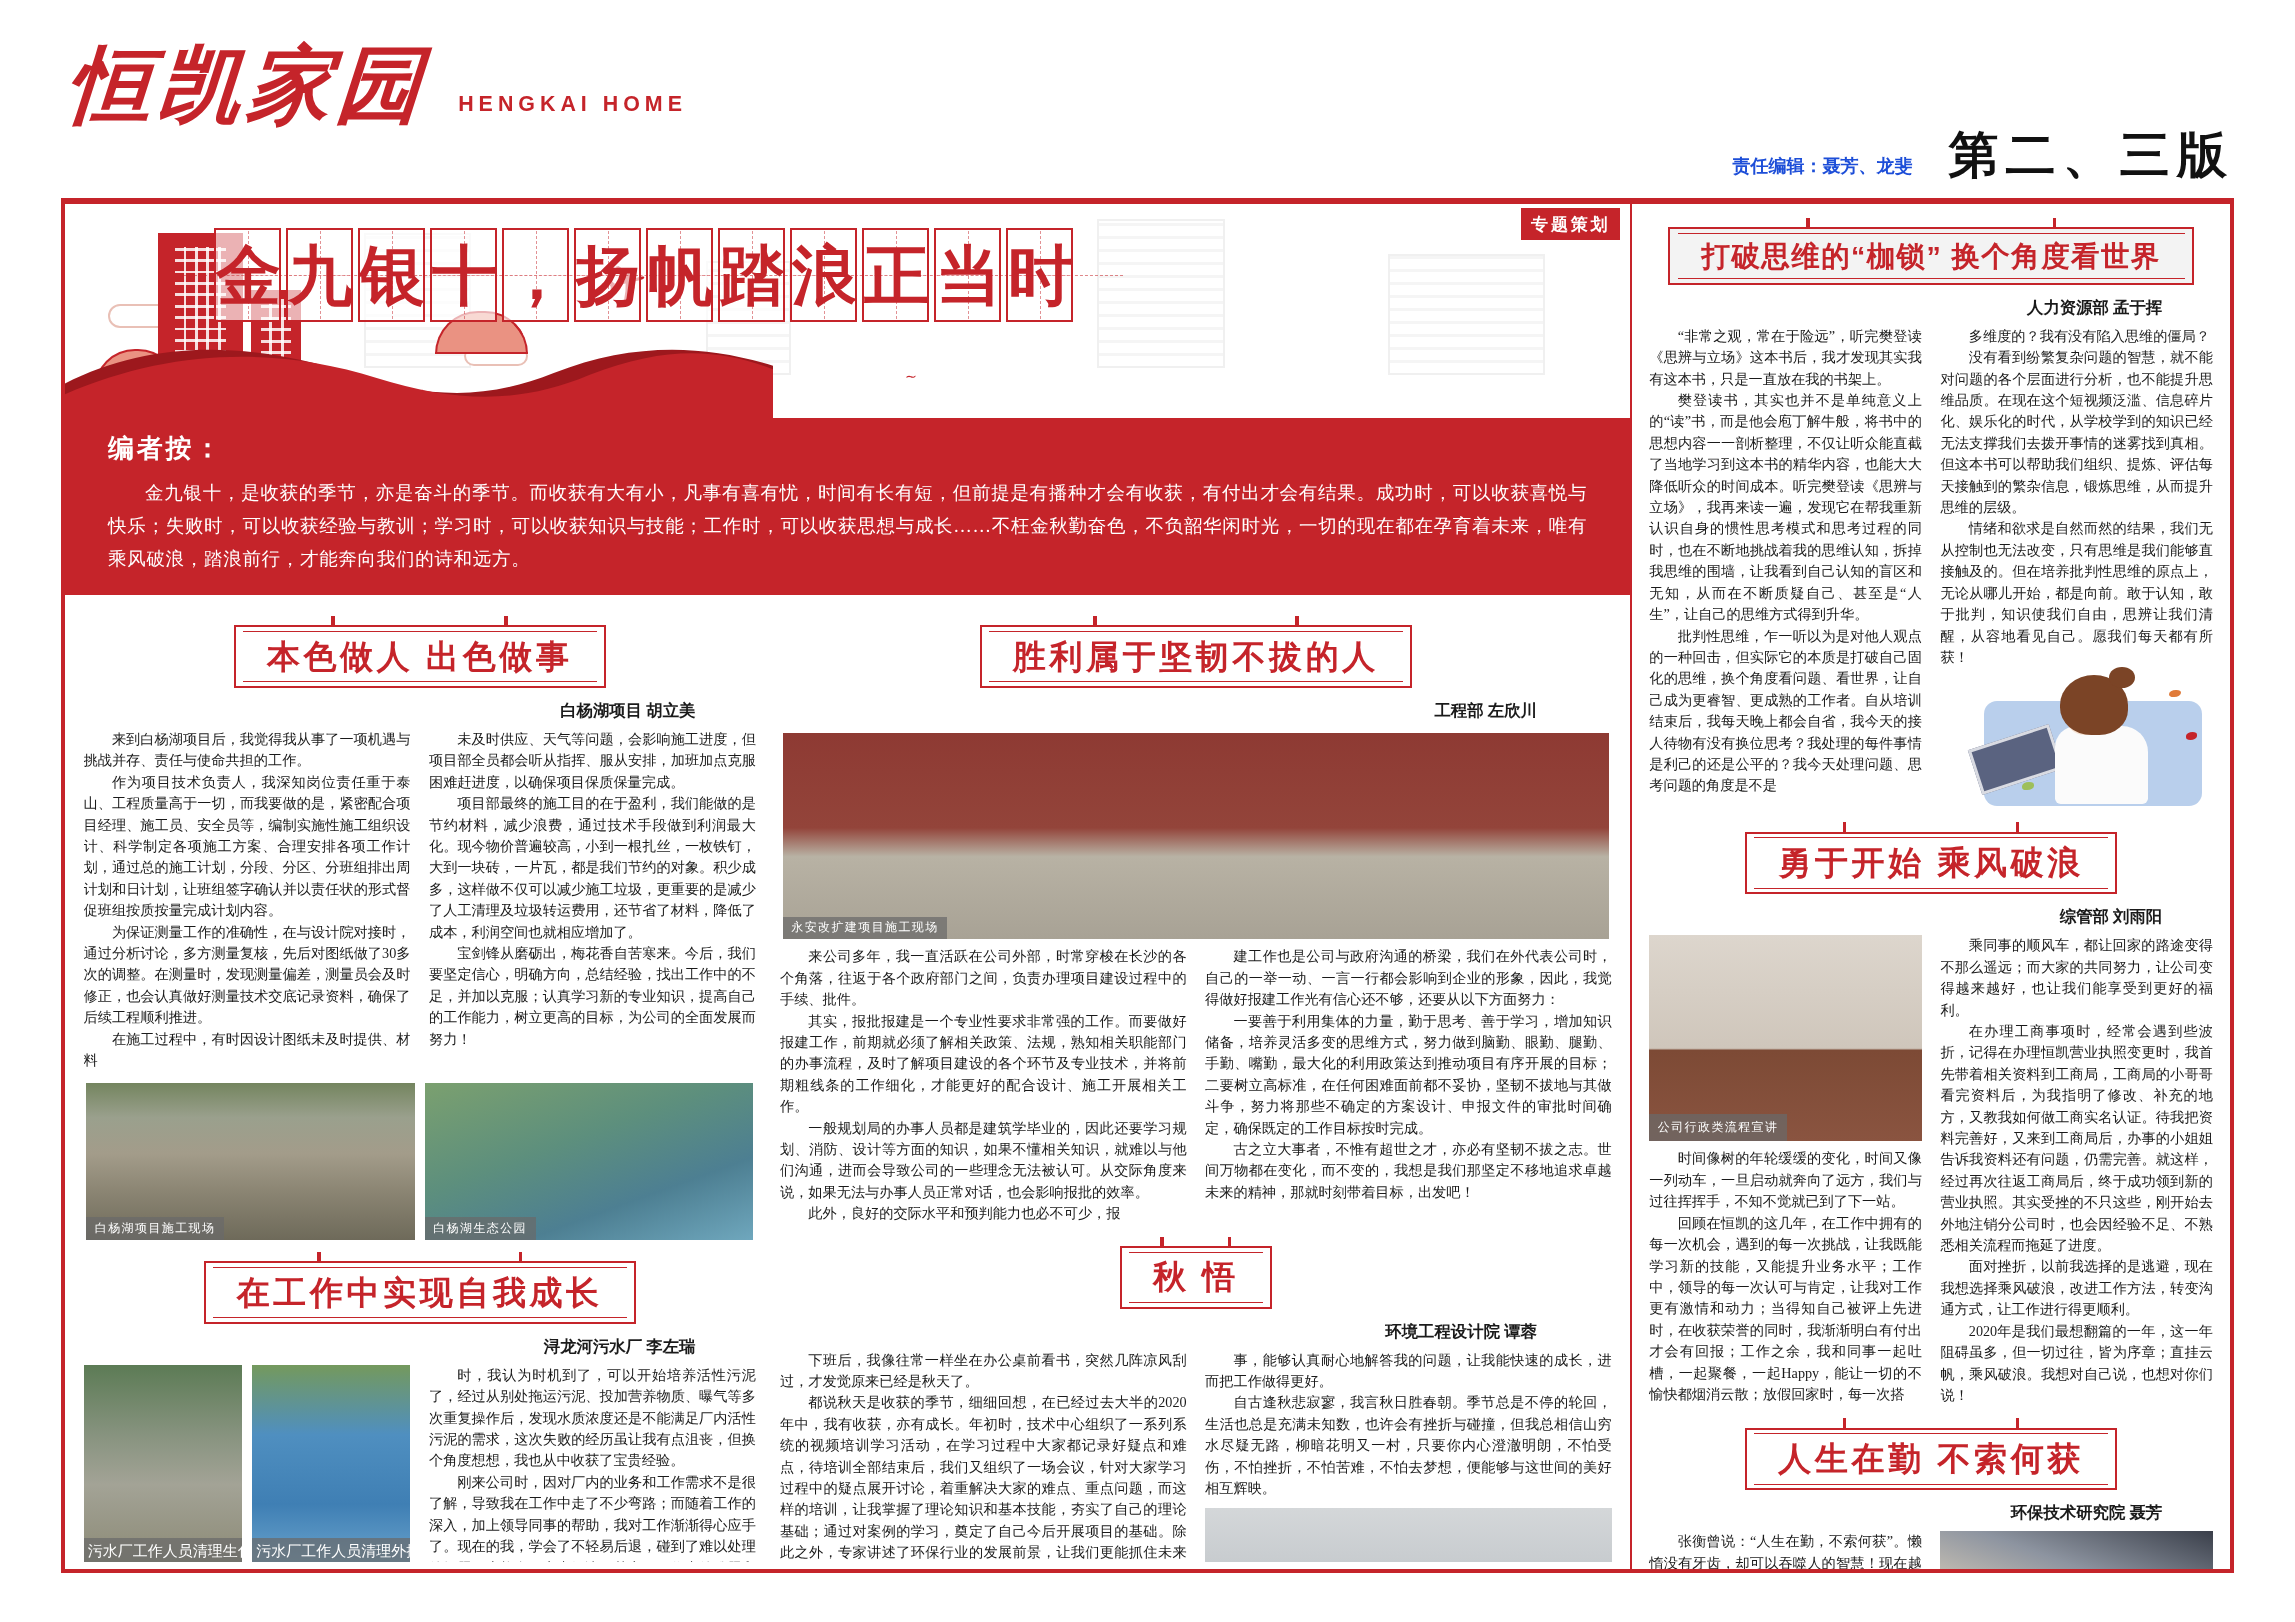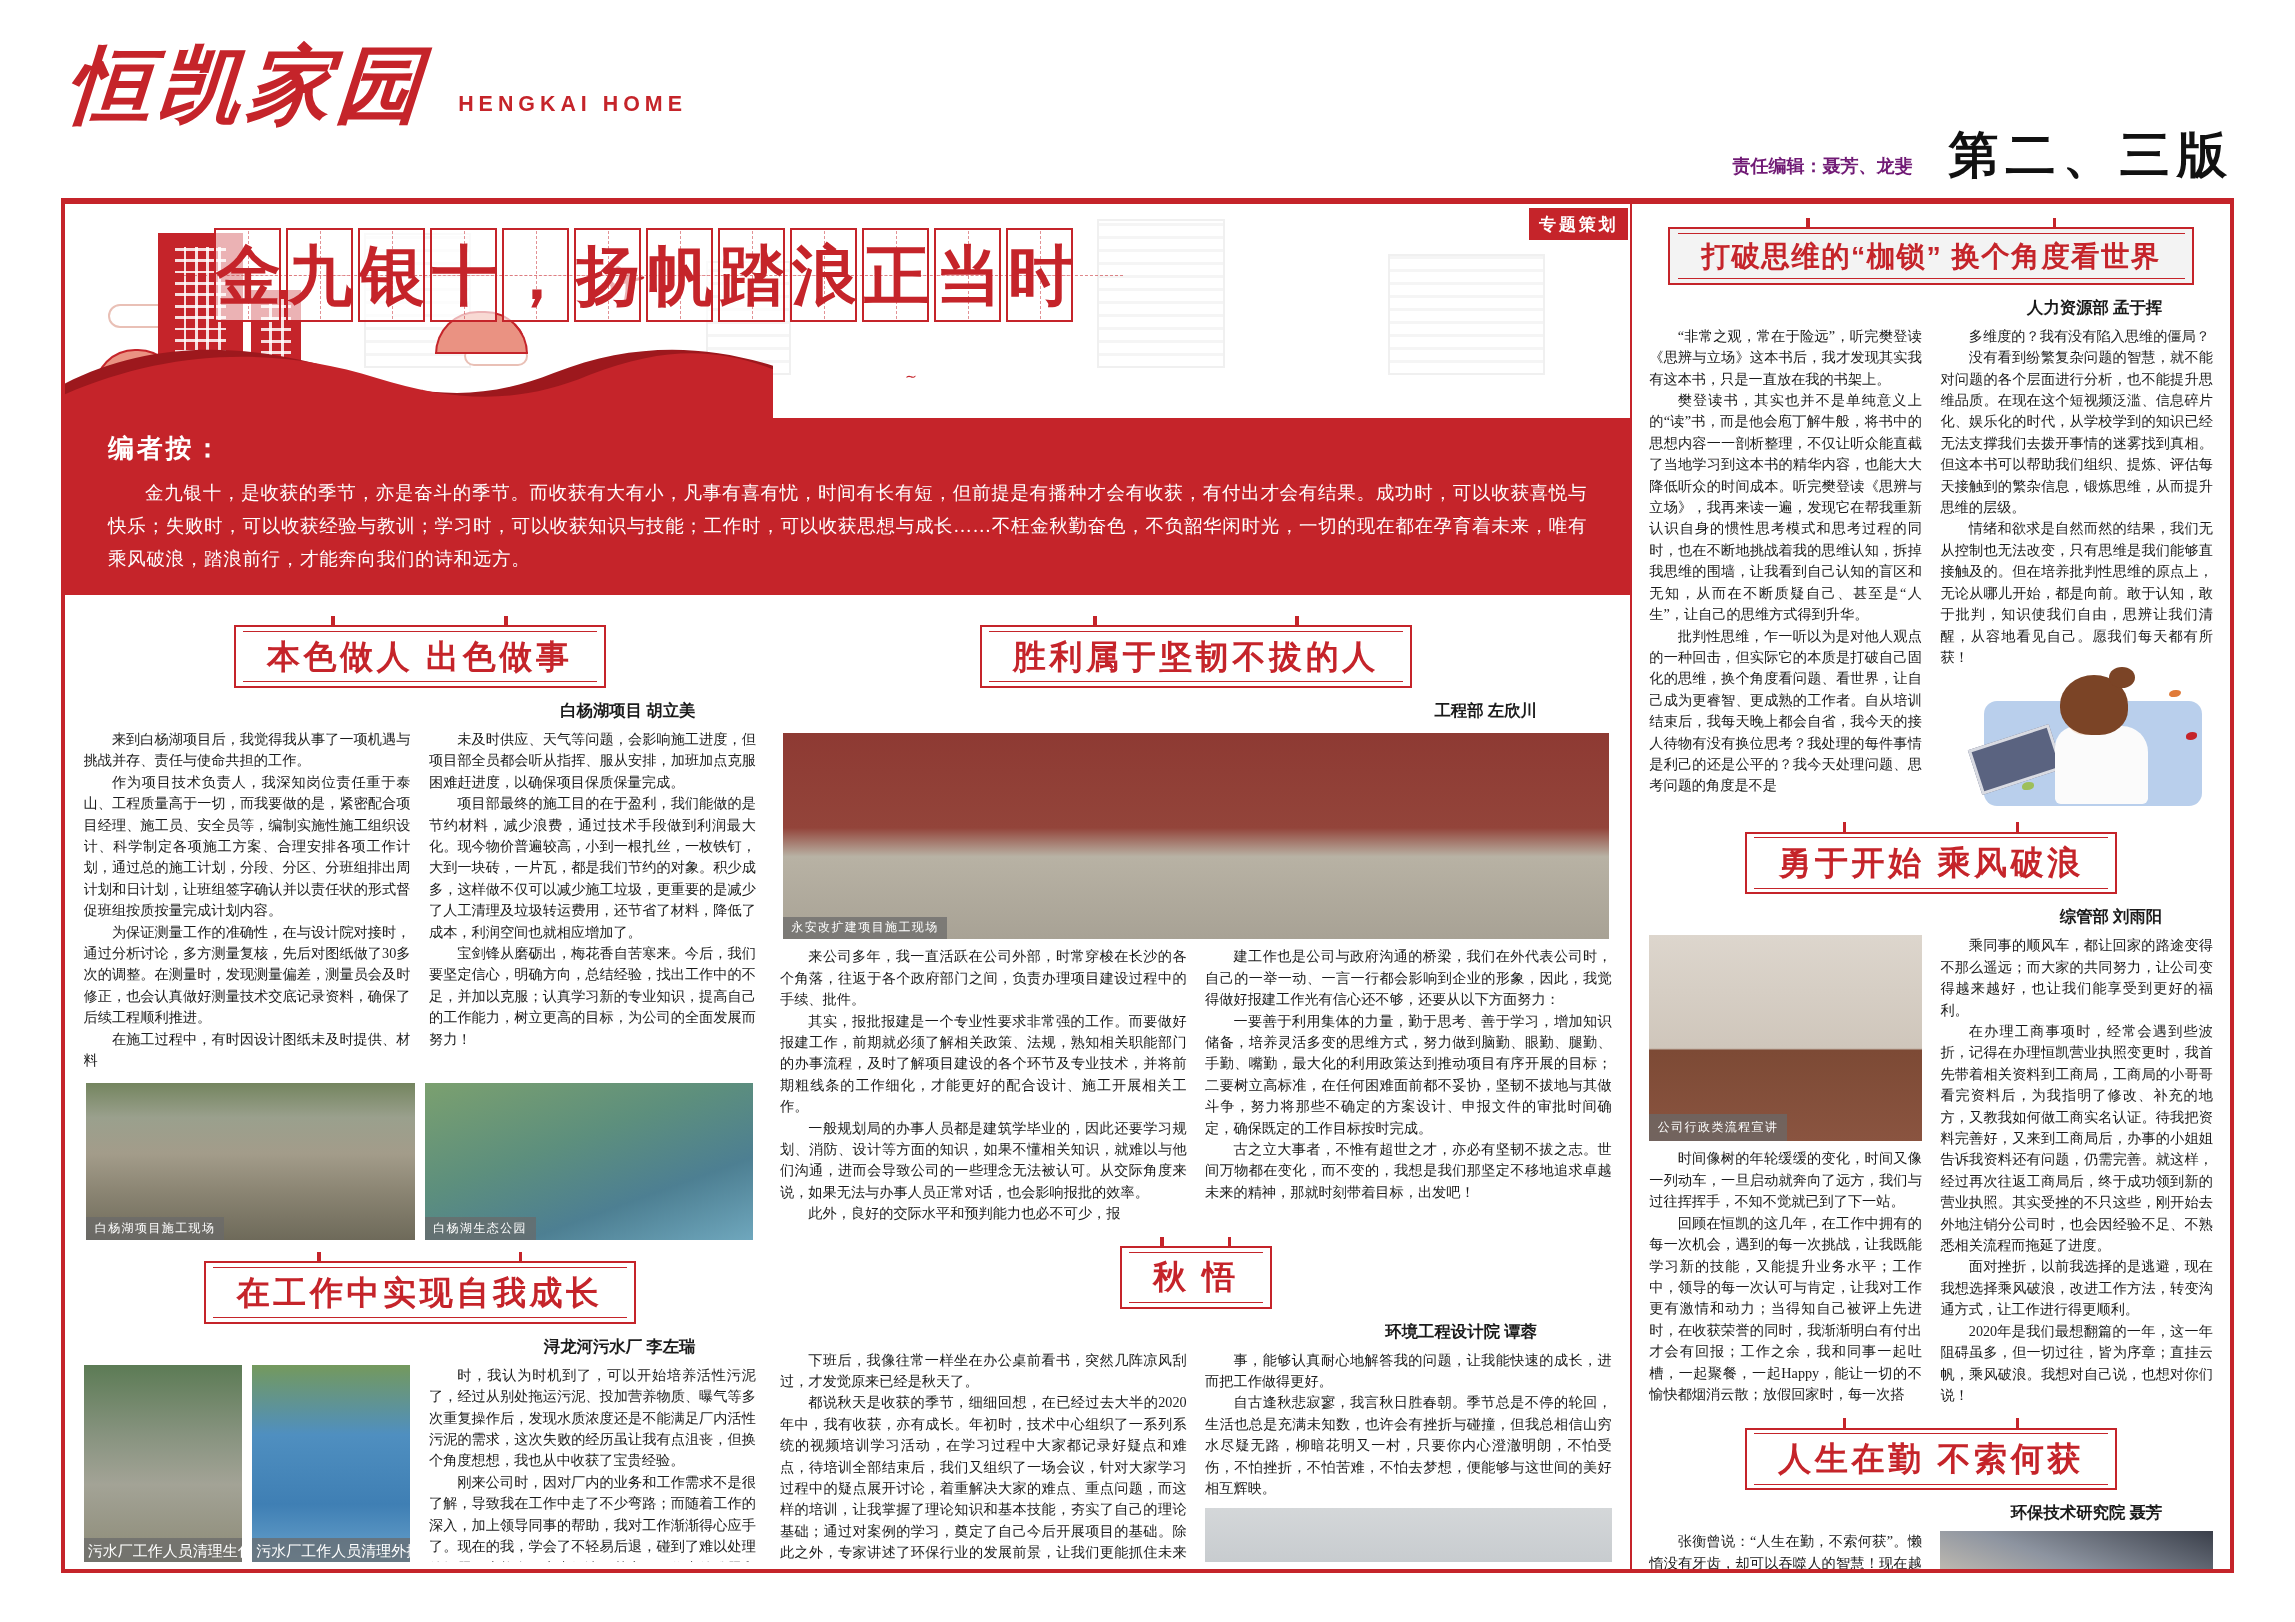--- a/index.html
+++ b/index.html
@@ -7,21 +7,21 @@
         font-family:"Liberation Serif",serif;color:#1a1a1a;}
   
   .masthead{position:absolute;top:43px;left:68px;right:61px;height:149px;}
   .logo-cn{font-family:"DejaVu Serif",serif;font-weight:bold;font-style:italic;
            font-size:84px;color:#c5242a;letter-spacing:5.7px;line-height:1;
            transform:skewX(-4deg);display:inline-block;}
   .logo-en{display:inline-block;margin-left:28.5px;font-family:"Liberation Sans",sans-serif;
            font-weight:bold;font-size:21.4px;letter-spacing:5px;color:#c5242a;vertical-align:bottom;
            padding-bottom:10px;}
   .mast-right{position:absolute;right:0;bottom:2.8px;display:flex;align-items:baseline;gap:36px;}
-  .editors{font-family:"Liberation Sans",sans-serif;font-weight:bold;font-size:18px;color:#701a75;margin-left:33px;}
+  .editors{font-family:"Liberation Sans",sans-serif;font-weight:bold;font-size:18px;color:#1d4ed8;margin-left:33px;}
   .pageno{font-family:"Liberation Sans",sans-serif;font-weight:bold;font-size:50px;color:#111;letter-spacing:7.1px;}
   
   .frame{position:absolute;top:198px;left:61px;right:61px;bottom:50px;
          border:4.3px solid #c5242a;border-top-width:6.4px;display:flex;background:#fff;}
   .main-left{width:72.3%;display:flex;flex-direction:column;min-width:0;}
   
   .banner{position:relative;height:214px;overflow:hidden;background:#fff;flex:none;}
   .sk{position:absolute;border:2.1px solid #ededed;background:
       repeating-linear-gradient(0deg,#fff 0 10px,#f3f3f3 10px 13px);opacity:.8;}
   .cl{position:absolute;border:2.1px solid #e9c0b6;border-radius:21.4px;background:#fff;}
@@ -33,21 +33,21 @@
   .plane{position:absolute;font-size:50px;color:#c5242a;transform:rotate(-14deg);}
   .bird{position:absolute;color:#c5242a;font-size:14.2px;font-family:"DejaVu Sans",sans-serif;}
   .banner-title{position:absolute;left:149px;top:24px;display:flex;gap:5px;z-index:3;}
   .banner-title::before{content:"";position:absolute;left:-50px;right:-50px;top:50%;
       border-top:1.4px dashed rgba(197,36,42,.55);}
   .tchar{width:67px;height:94px;border:2.1px solid #c5242a;position:relative;background:rgba(255,255,255,.65);
          font-family:"Liberation Sans",sans-serif;font-weight:bold;font-size:65px;line-height:91px;
          color:#c5242a;text-align:center;}
   .tchar::before{content:"";position:absolute;left:1.4px;right:1.4px;top:50%;border-top:0.7px dashed rgba(197,36,42,.5);}
   .tchar::after{content:"";position:absolute;top:1.4px;bottom:1.4px;left:50%;border-left:0.7px dashed rgba(197,36,42,.5);}
-  .badge{position:absolute;right:2px;top:4.3px;z-index:4;background:#c5242a;color:#fff;
+  .badge{position:absolute;right:10px;top:4.3px;z-index:4;background:#c5242a;color:#fff;
          font-family:Liberation Mono, monospace;font-weight:bold;font-size:17px;
          padding:4.3px 10px;letter-spacing:2.8px;}
   .wave{position:absolute;left:0;right:0;bottom:-1.4px;height:85px;z-index:2;}
   
   .rednote{background:#c5242a;color:#fff;padding:13px 43px 18.5px;flex:none;position:relative;z-index:2;}
   .rednote .label{font-family:"Liberation Sans",sans-serif;font-weight:bold;font-size:26px;letter-spacing:2.8px;}
   .rednote .txt{margin-top:11.4px;font-size:18.5px;line-height:33px;text-align:justify;text-indent:2em;
                 letter-spacing:0.7px;}
   
   .articles-row{display:flex;gap:24px;padding:18.5px 18.5px 7.1px;flex:1;overflow:hidden;}

